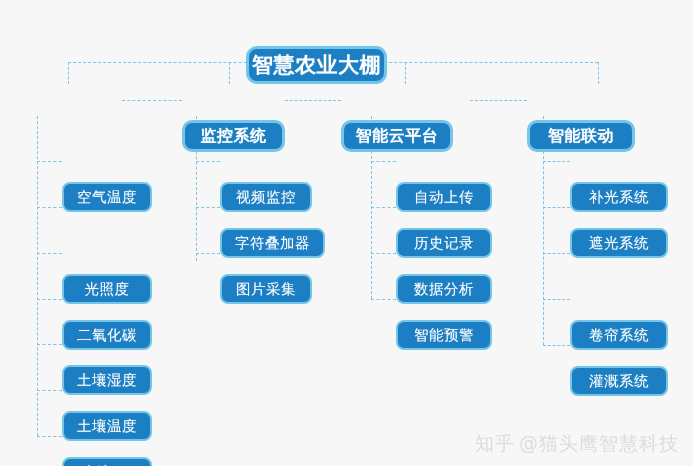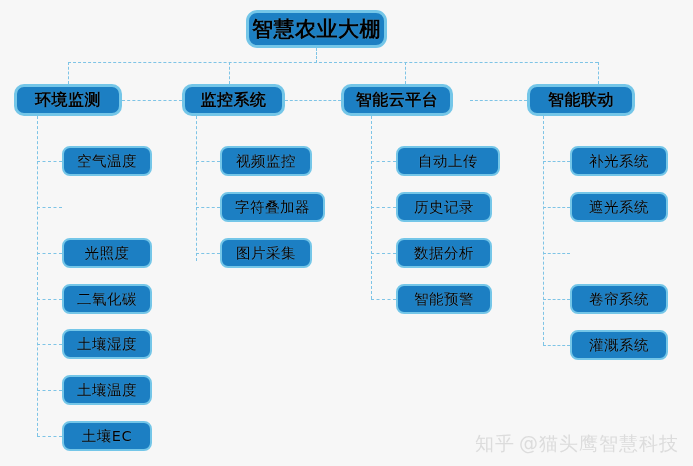--- a/index.html
+++ b/index.html
@@ -34,28 +34,29 @@
     height: 0;
   }
 
   
   .node {
     position: absolute;
     box-sizing: border-box;
     background: #1c7fc3;
     border: 2px solid #74c6e8;
     border-radius: 9px;
-    color: #000000;
+    color: #ffffff;
     display: flex;
     align-items: center;
     justify-content: center;
     text-align: center;
     white-space: nowrap;
     letter-spacing: 0.5px;
     text-shadow: 0 0 1px rgba(255,255,255,0.35);
+    margin-top: 36px;
   }
   .node-root {
     border-radius: 11px;
     font-size: 21px;
     font-weight: bold;
     border-width: 3px;
   }
   .node-l2 {
     font-size: 16px;
     font-weight: bold;
@@ -122,37 +123,36 @@
 
   <div class="ln ln-v" style="left:543px; top:116px; height:229px;"></div>
   <div class="ln ln-h" style="left:543px; top:161px; width:27px;"></div>
   <div class="ln ln-h" style="left:543px; top:207px; width:27px;"></div>
   <div class="ln ln-h" style="left:543px; top:253px; width:27px;"></div>
   <div class="ln ln-h" style="left:543px; top:299px; width:27px;"></div>
   <div class="ln ln-h" style="left:543px; top:345px; width:27px;"></div>
 
   <div class="node node-root" style="left:246px; top:10px; width:141px; height:38px;">智慧农业大棚</div>
 
-  <div class="node node-l2" style="left:14px; top:84px; width:108px; height:32px;">环境监测</div>
   <div class="node node-l2" style="left:182px; top:84px; width:103px; height:32px;">监控系统</div>
   <div class="node node-l2" style="left:341px; top:84px; width:112px; height:32px;">智能云平台</div>
   <div class="node node-l2" style="left:527px; top:84px; width:108px; height:32px;">智能联动</div>
 
   <div class="node node-leaf" style="left:62px; top:146px; width:90px; height:30px;">空气温度</div>
   <div class="node node-leaf" style="left:62px; top:238px; width:90px; height:30px;">光照度</div>
   <div class="node node-leaf" style="left:62px; top:284px; width:90px; height:30px;">二氧化碳</div>
   <div class="node node-leaf" style="left:62px; top:329px; width:90px; height:30px;">土壤湿度</div>
   <div class="node node-leaf" style="left:62px; top:375px; width:90px; height:30px;">土壤温度</div>
   <div class="node node-leaf" style="left:62px; top:421px; width:90px; height:30px;">土壤EC</div>
 
   <div class="node node-leaf" style="left:220px; top:146px; width:92px; height:30px;">视频监控</div>
   <div class="node node-leaf" style="left:220px; top:192px; width:105px; height:30px;">字符叠加器</div>
   <div class="node node-leaf" style="left:220px; top:238px; width:92px; height:30px;">图片采集</div>
 
-  <div class="node node-leaf" style="left:396px; top:146px; width:104px; height:30px;">自动上传</div>
+  <div class="node node-leaf" style="left:396px; top:146px; width:96px; height:30px;">自动上传</div>
   <div class="node node-leaf" style="left:396px; top:192px; width:96px; height:30px;">历史记录</div>
   <div class="node node-leaf" style="left:396px; top:238px; width:96px; height:30px;">数据分析</div>
   <div class="node node-leaf" style="left:396px; top:284px; width:96px; height:30px;">智能预警</div>
 
   <div class="node node-leaf" style="left:570px; top:146px; width:98px; height:30px;">补光系统</div>
   <div class="node node-leaf" style="left:570px; top:192px; width:98px; height:30px;">遮光系统</div>
   <div class="node node-leaf" style="left:570px; top:284px; width:98px; height:30px;">卷帘系统</div>
   <div class="node node-leaf" style="left:570px; top:330px; width:98px; height:30px;">灌溉系统</div>
 
   <div id="watermark">

